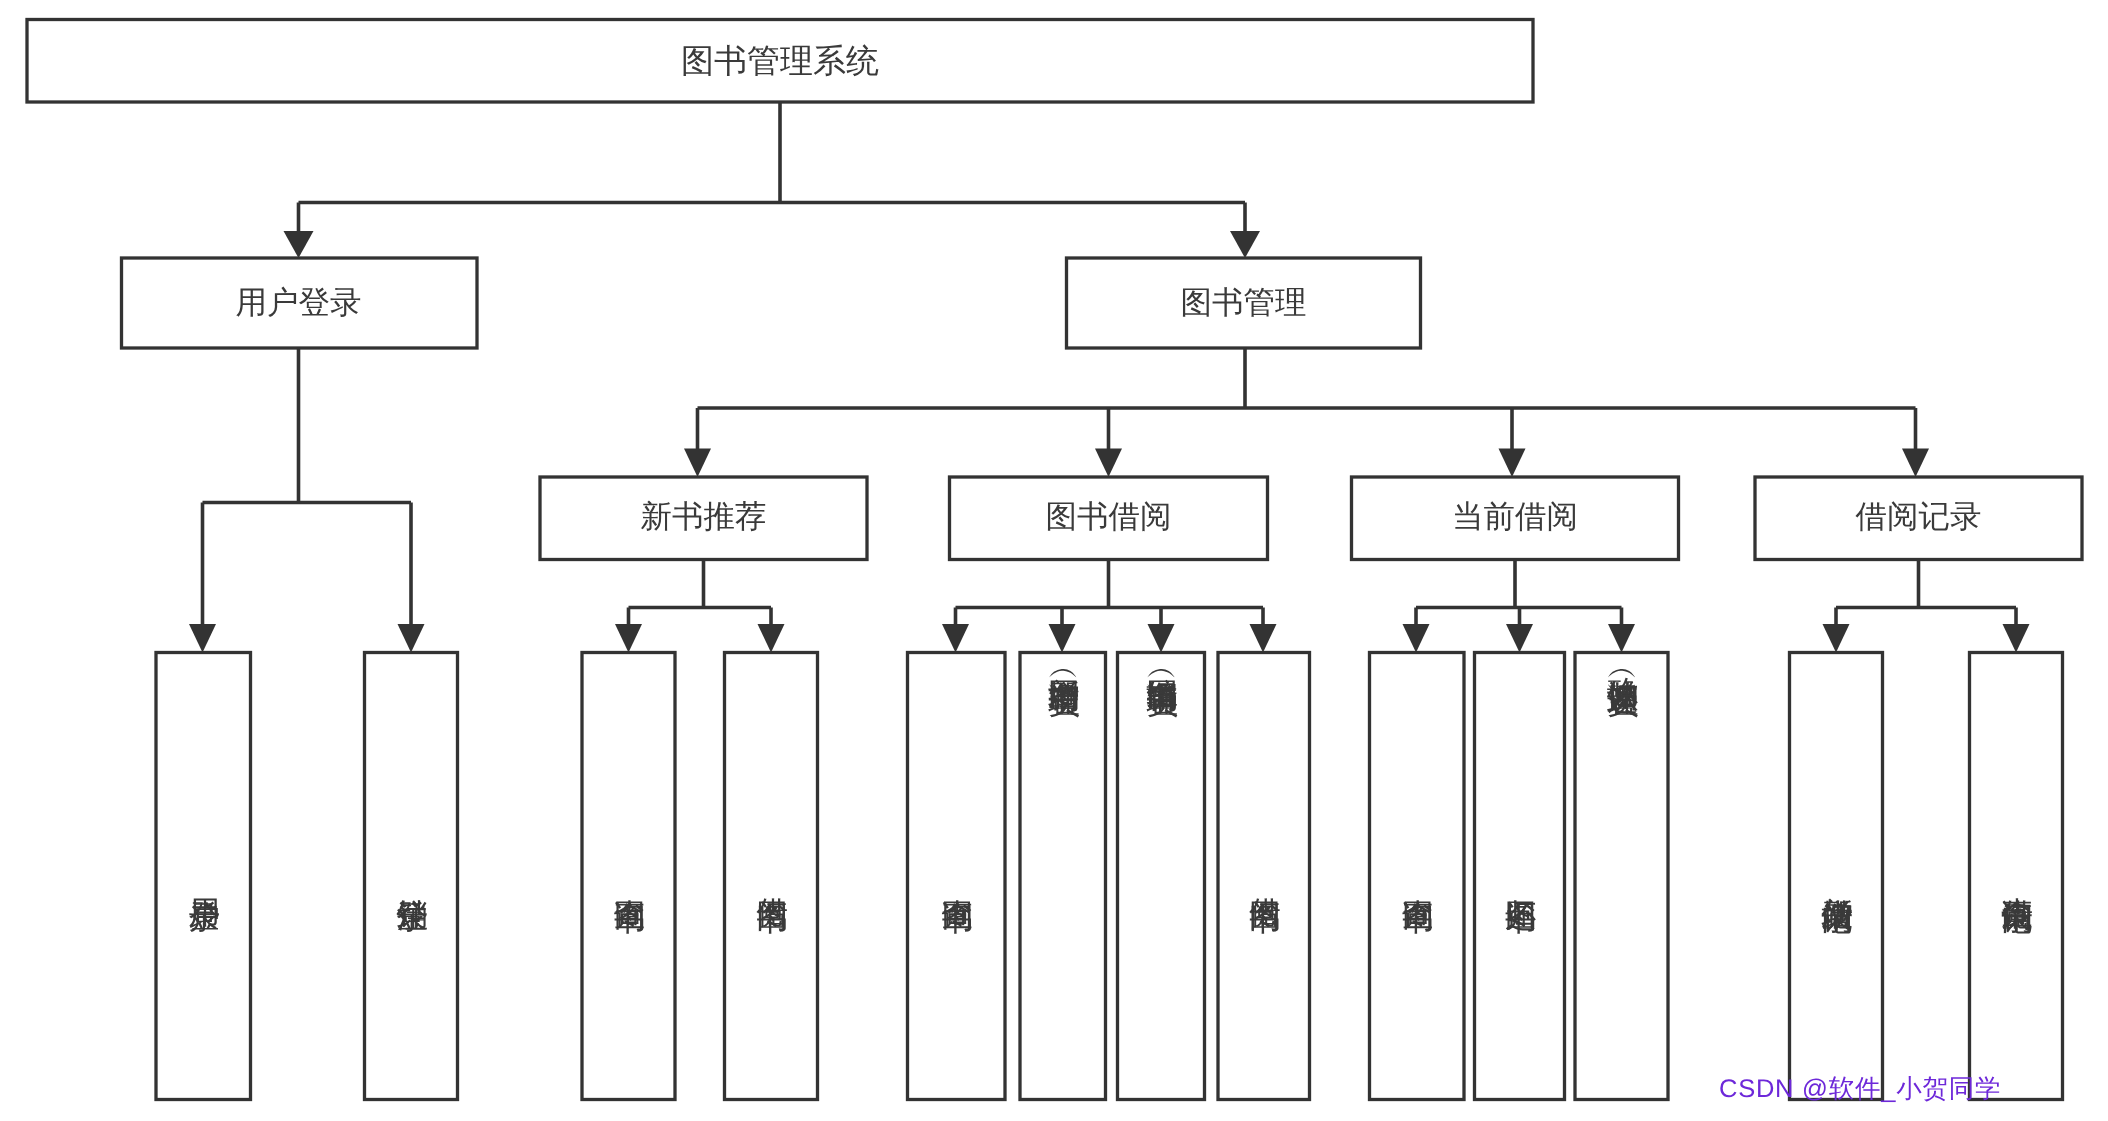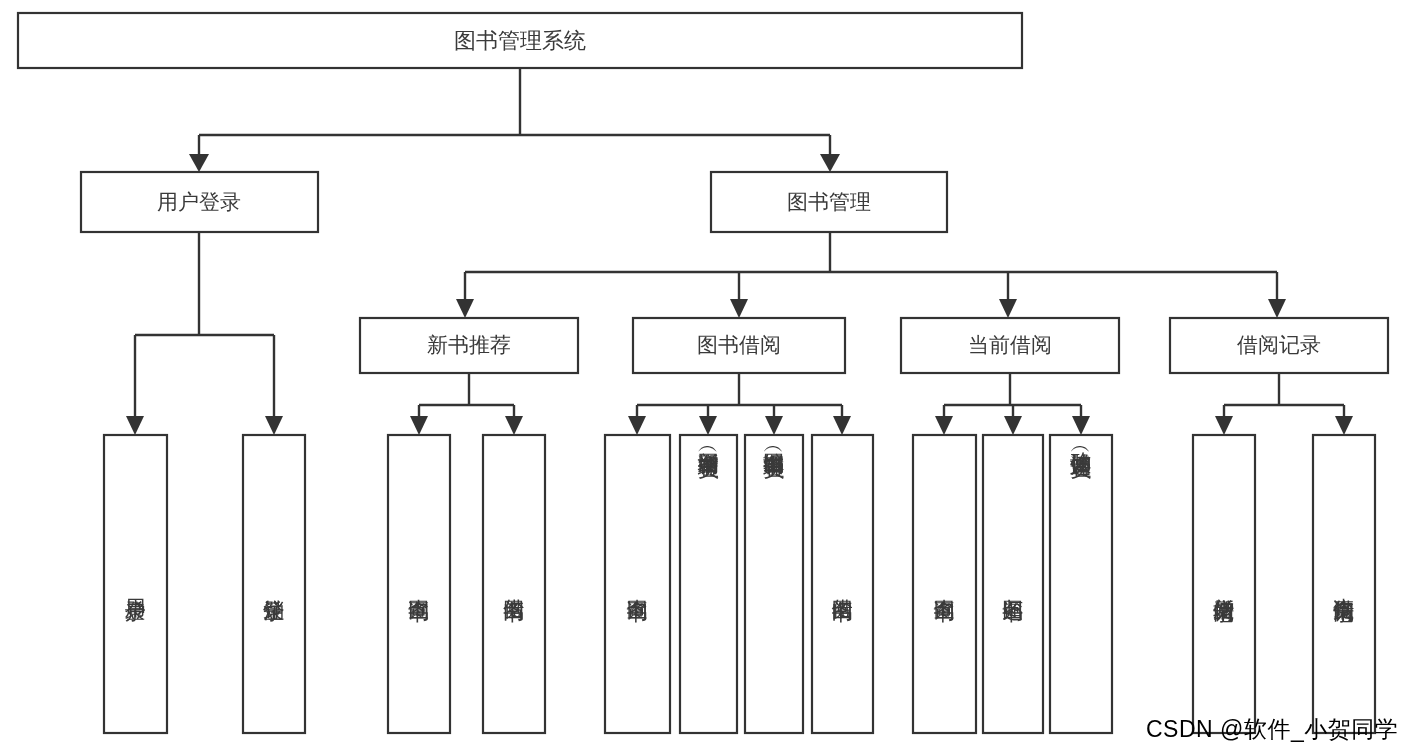--- a/index.html
+++ b/index.html
@@ -72,22 +72,22 @@
     line-height: 1.12;
     letter-spacing: 1px;
     white-space: nowrap;
     text-align: center;
   }
   .watermark {
     position: absolute;
     left: 1146px;
     top: 714px;
     font-family: "Liberation Sans", "DejaVu Sans", sans-serif;
-    font-size: 23px;
-    color: #000000;
+    font-size: 17px;
+    color: #6d28d9;
     white-space: nowrap;
     letter-spacing: 0.5px;
   }
 </style>
 </head>
 <body>
 
 <div id="diagram-root">
 
   <svg class="diagram" viewBox="0 0 1405 747">

